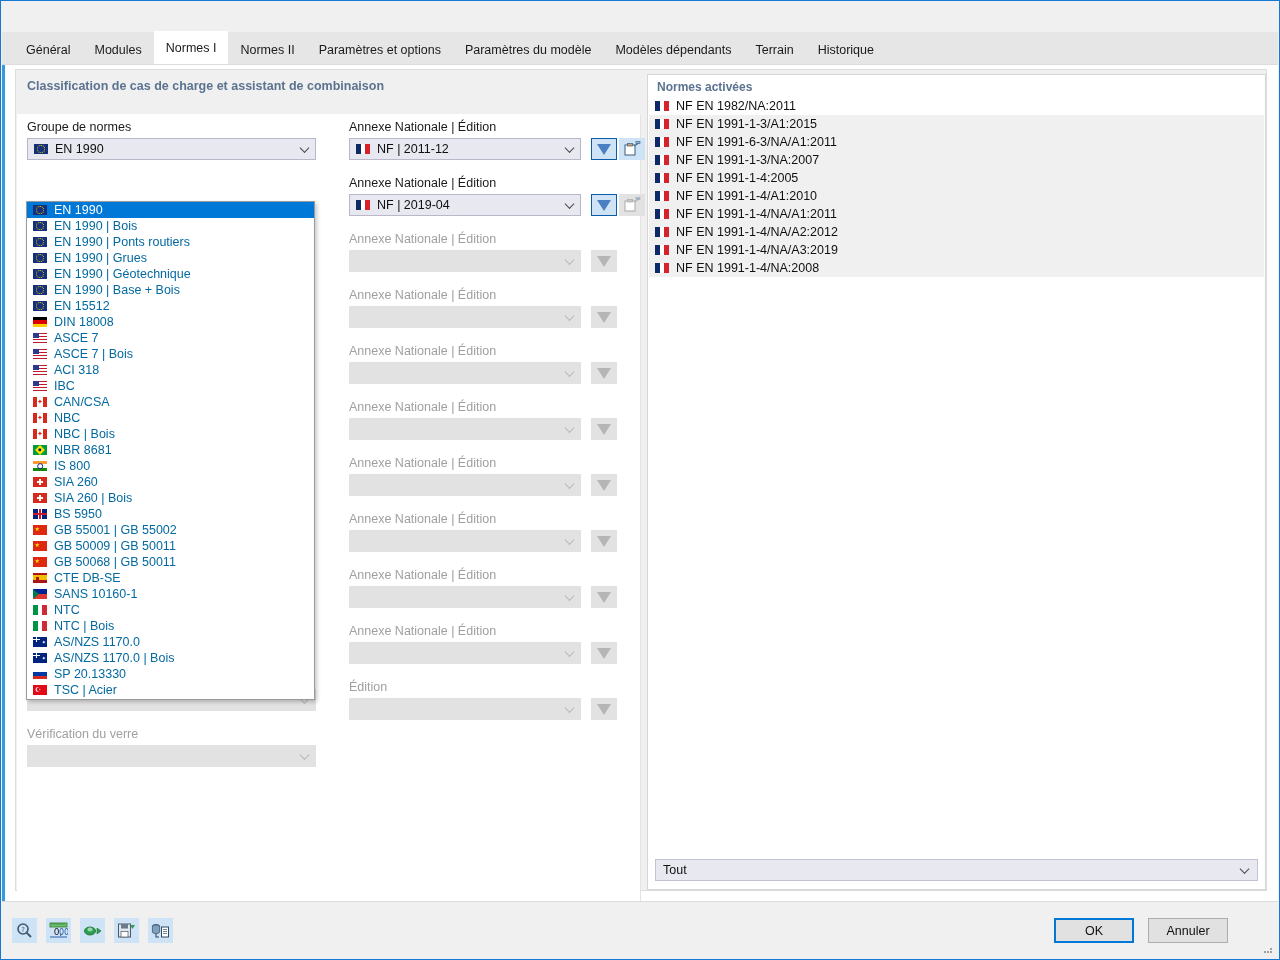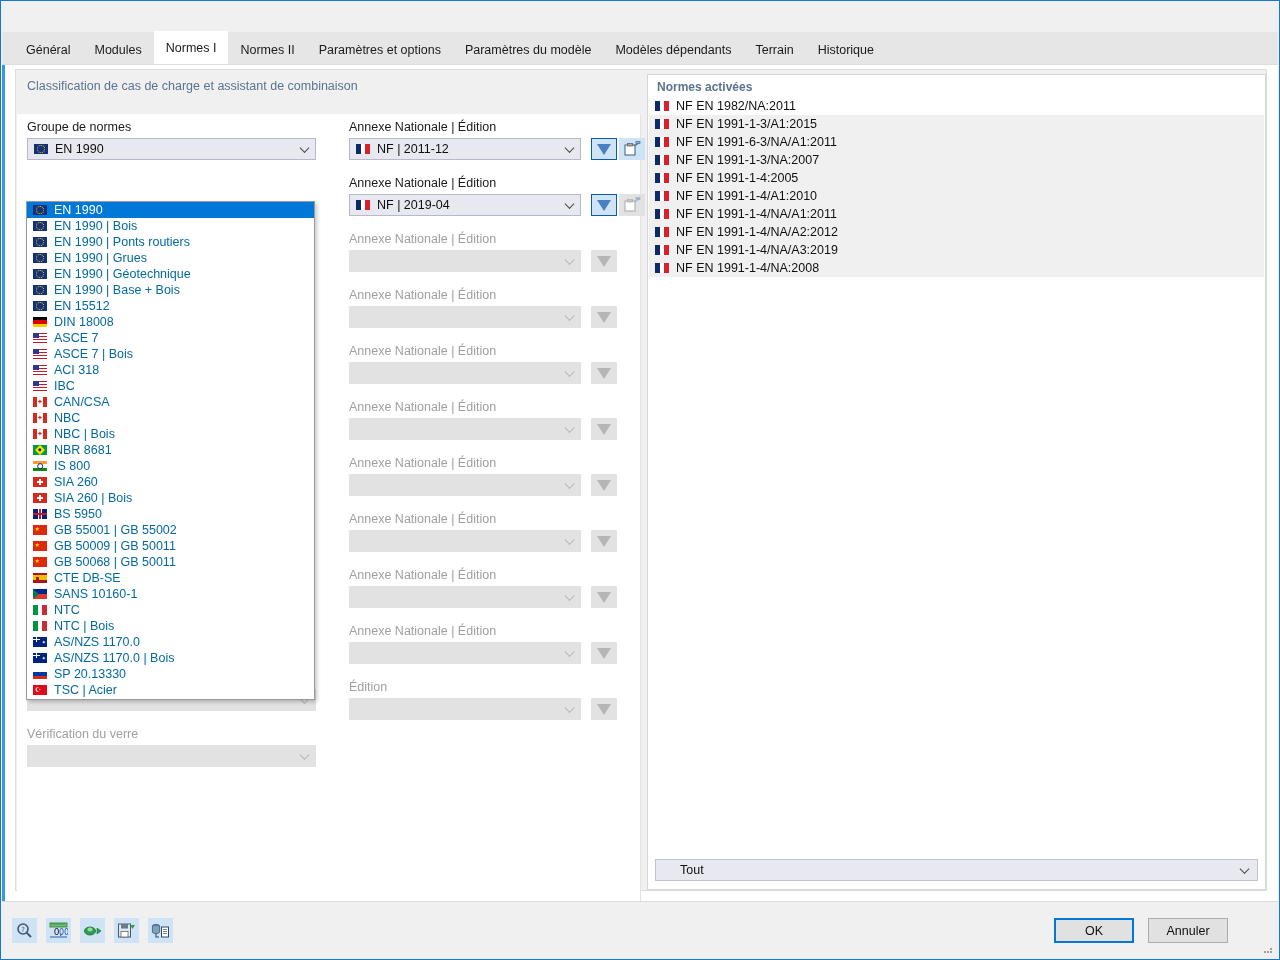--- a/index.html
+++ b/index.html
@@ -75,21 +75,21 @@
   }
 
   .groupbox {
     position: absolute; left: 13px; top: 4px;
     width: 1252px; height: 822px;
     background: #f0f0f0;
     border: 1px solid #dcdcdc;
   }
   .group-title {
     position: absolute; left: 11px; top: 9px;
-    color: #5b7390; font-size: 12.5px; font-weight: normal;
+    color: #5b7390; font-size: 12.5px; font-weight: bold;
   }
 
   .panel-left {
     position: absolute; left: 1px; top: 44px;
     width: 624px; height: 792px;
     background: #ffffff;
     border-right: 1px solid #e3e3e3;
   }
   .panel-right {
     position: absolute; left: 631px; top: 4px;
@@ -214,21 +214,21 @@
   .rl-row {
     height: 18px; display: flex; align-items: center;
     padding-left: 6px; font-size: 12.5px; color: #101010;
   }
   .rl-row.alt { background: #f0f0f0; }
 
   .bottom-combo {
     position: absolute; left: 7px; bottom: 8px;
     width: 603px; height: 22px;
     background: #e8e8f0; border: 1px solid #c2c2d2;
-    display:flex; align-items:center; padding-left: 24px;
+    display:flex; align-items:center; padding-left: 7px;
     font-size: 12.5px; color:#101010;
   }
   .bottom-combo .chev {
     position: absolute; right: 9px; top: 50%;
     width: 7px; height: 7px;
     border-right: 1.4px solid #4a4a4a; border-bottom: 1.4px solid #4a4a4a;
     transform: translateY(-65%) rotate(45deg);
   }
 
   

